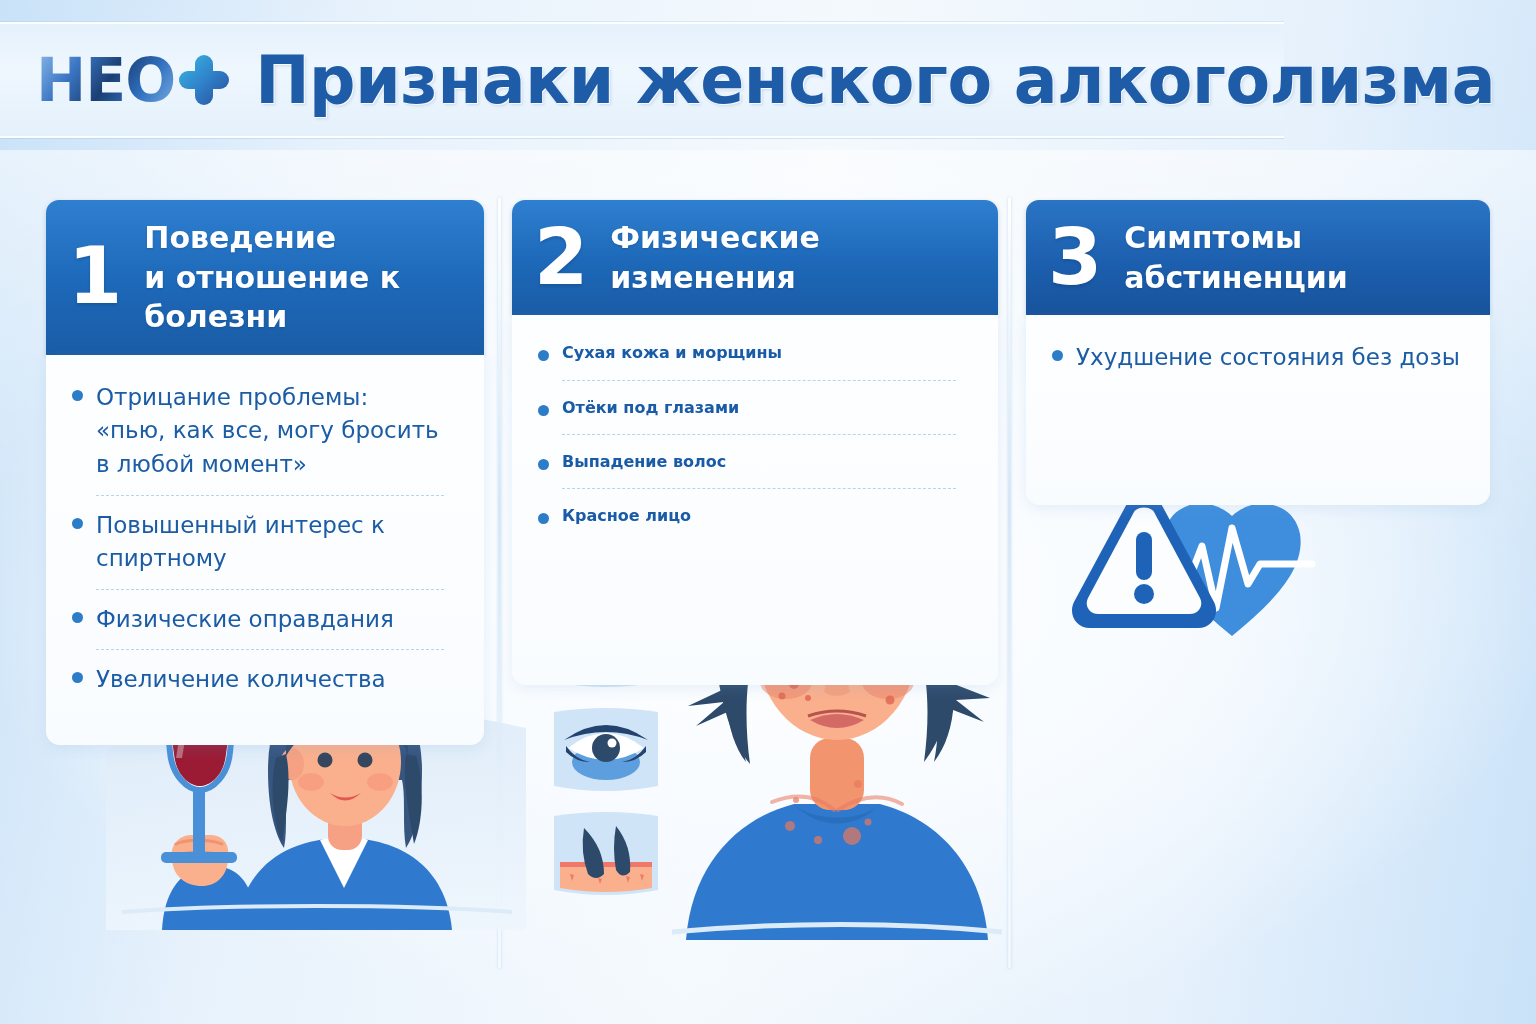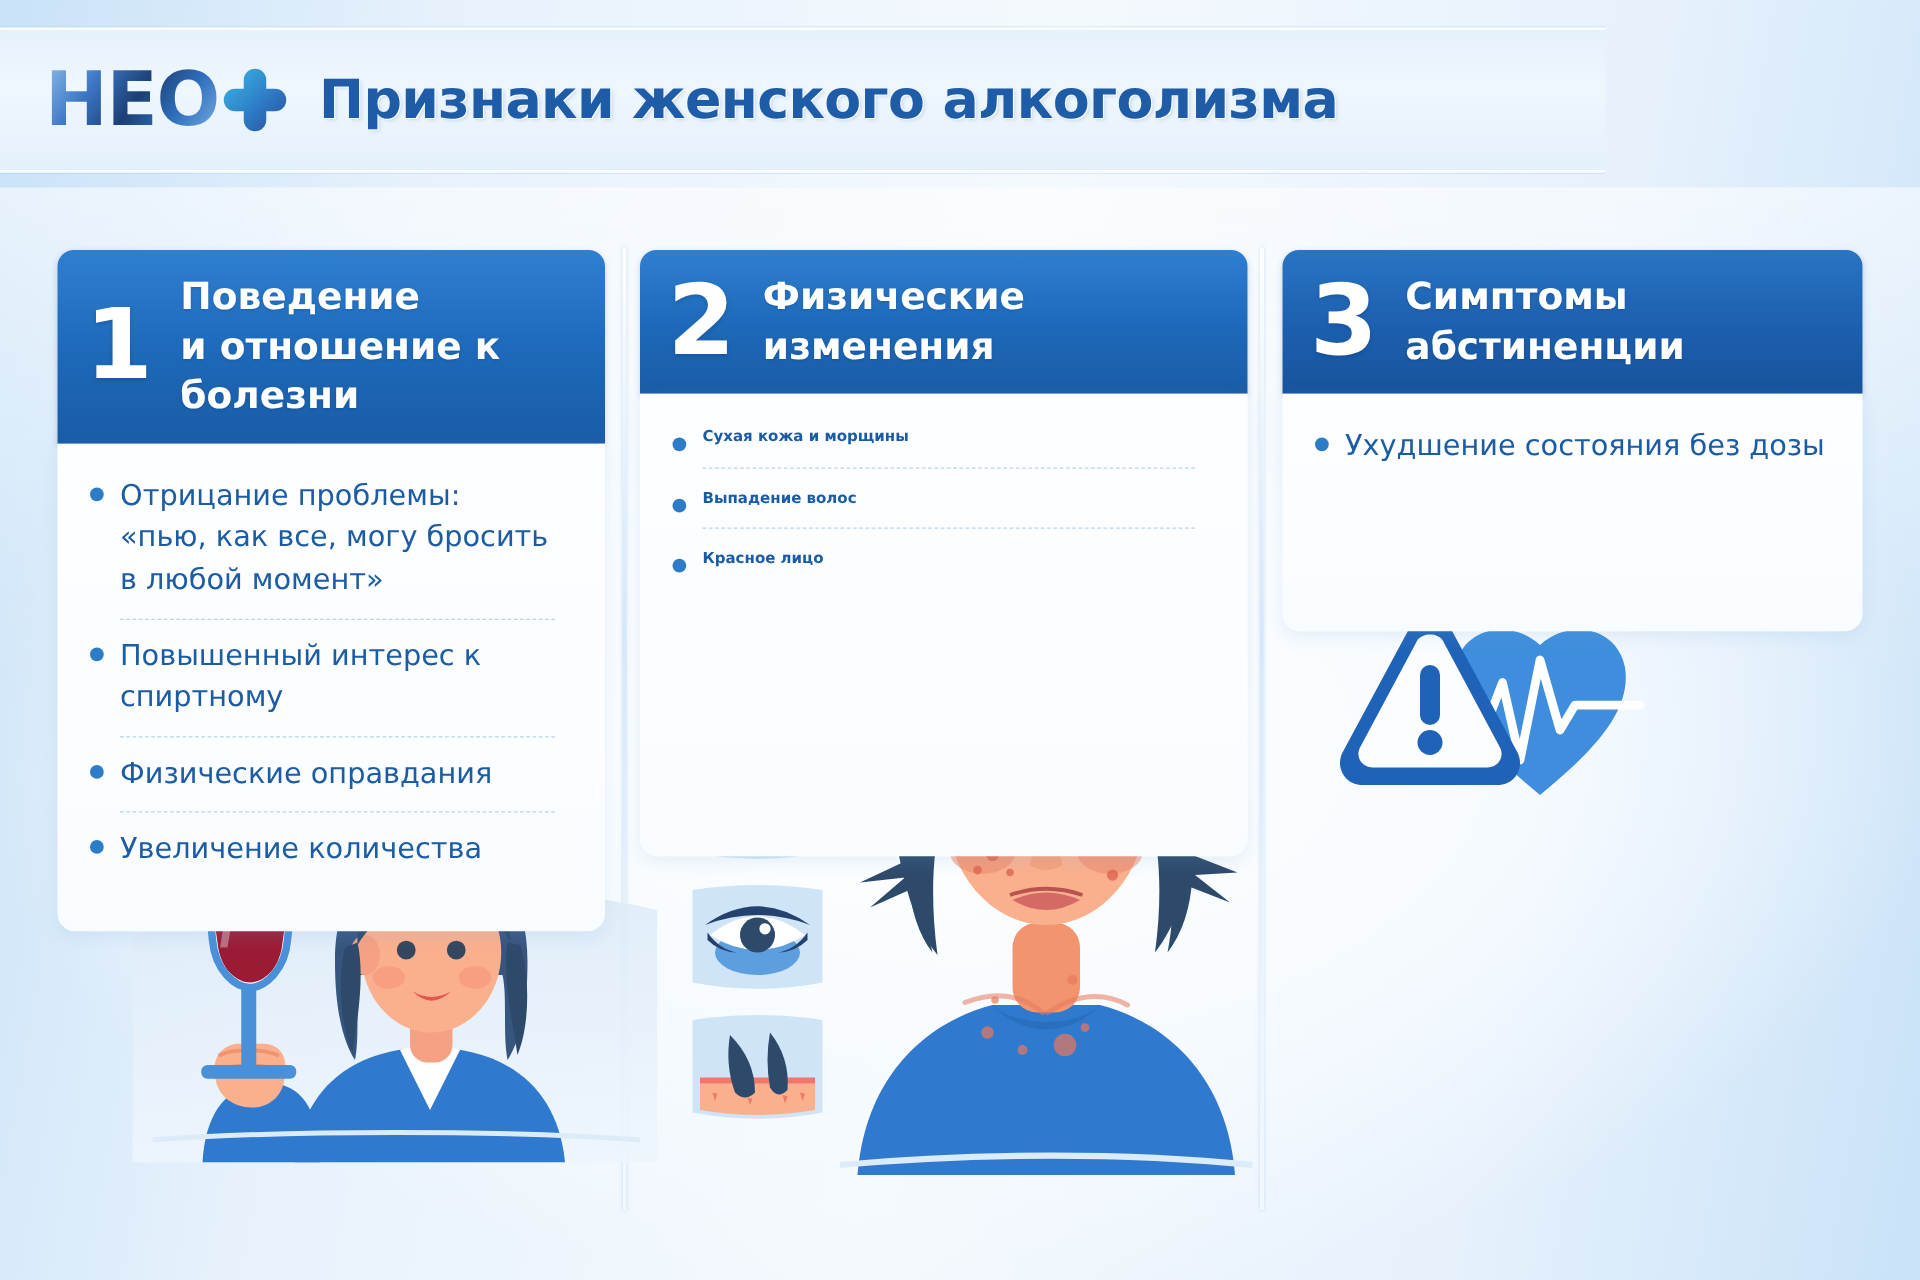--- a/index.html
+++ b/index.html
@@ -75,21 +75,21 @@
   .logo-plus::before, .logo-plus::after {
     content: "";
     position: absolute;
     background: linear-gradient(135deg, #37a8dc 0%, #2f7fc8 55%, #2b5ea8 100%);
     border-radius: 9px;
   }
   .logo-plus::before { left: 0; top: 16px; width: 50px; height: 18px; }
   .logo-plus::after  { left: 16px; top: 0; width: 18px; height: 50px; }
 
   .page-title {
-    font-size: 43px;
+    font-size: 65px;
     font-weight: 700;
     color: #1f5ca8;
     letter-spacing: -0.5px;
     text-shadow: 1px 1px 0 rgba(255,255,255,0.85), 2px 2px 3px rgba(120,160,200,0.30);
     font-family: "DejaVu Sans", "Liberation Sans", sans-serif;
     white-space: nowrap;
   }
 
   
   .columns {
@@ -181,21 +181,21 @@
     border-radius: 50%;
     background: #2d7cc8;
   }
   ul.bullets li .sep {
     display: block;
     margin: 13px 0 13px 0;
     border-top: 1.6px dashed #b9d4ea;
     width: 96%;
   }
   ul.bullets li:last-child .sep { display: none; }
-  .card2 ul.bullets li { font-weight: 700; font-size: 12px; color: #195ba6; }
+  .card2 ul.bullets li { font-weight: 700; font-size: 16px; color: #195ba6; }
   .card2 ul.bullets li .sep { margin: 15px 0; }
   .card3 ul.bullets li .sep { margin: 15px 0; }
 
   
   .illus { position: absolute; }
 
   
   .illus-woman1 { left: 60px; top: 430px; width: 420px; height: 300px; }
   
   .illus-icons { left: 34px; top: 400px; width: 120px; height: 300px; }
@@ -315,20 +315,25 @@
       <div class="card-title">
         <div>Физические</div>
         <div>изменения</div>
       </div>
     </div>
     <div class="card-body">
       <ul class="bullets">
         <li>
           <span class="dot"></span>
           <span>Сухая кожа и морщины</span>
+          <span class="sep"></span>
+        </li>
+        <li>
+          <span class="dot"></span>
+          <span>Отёки под глазами</span>
           <span class="sep"></span>
         </li>
         <li>
           <span class="dot"></span>
           <span>Выпадение волос</span>
           <span class="sep"></span>
         </li>
         <li>
           <span class="dot"></span>
           <span>Красное лицо</span>

